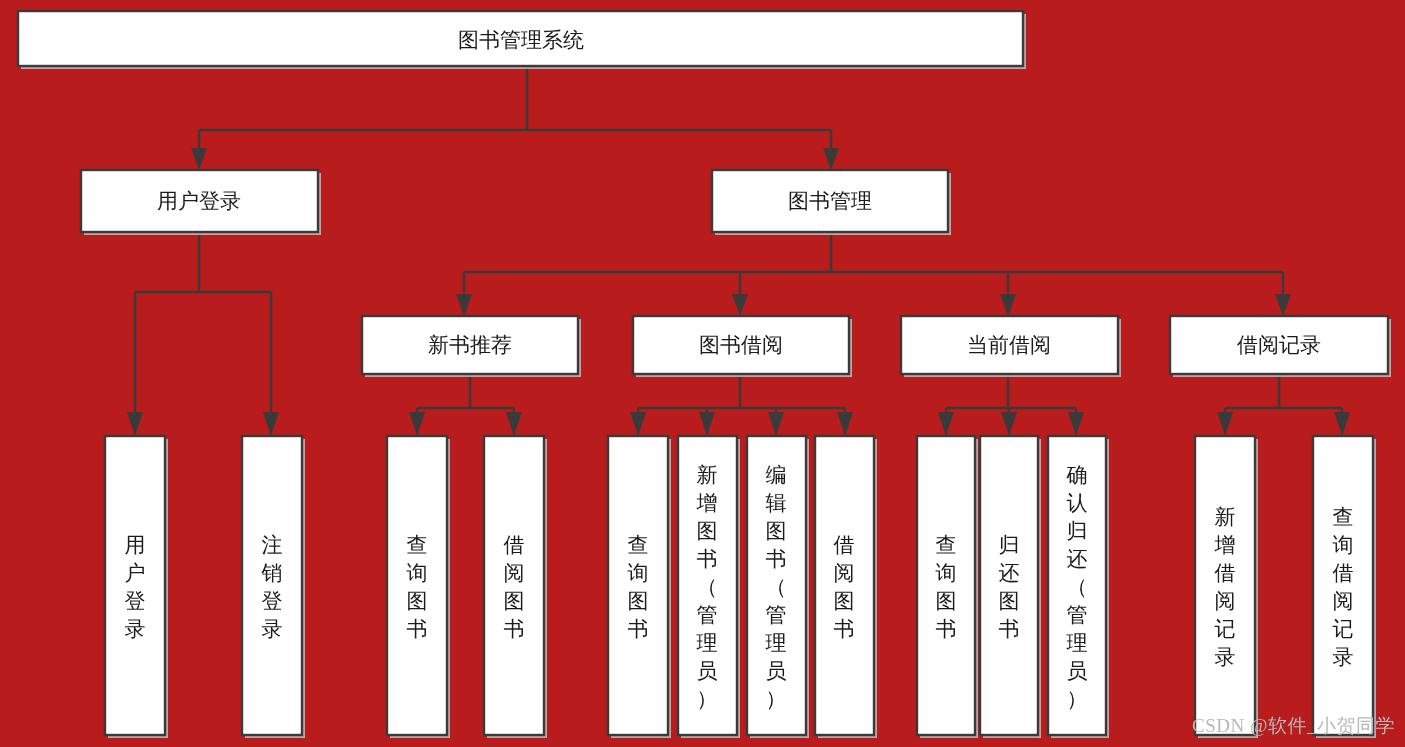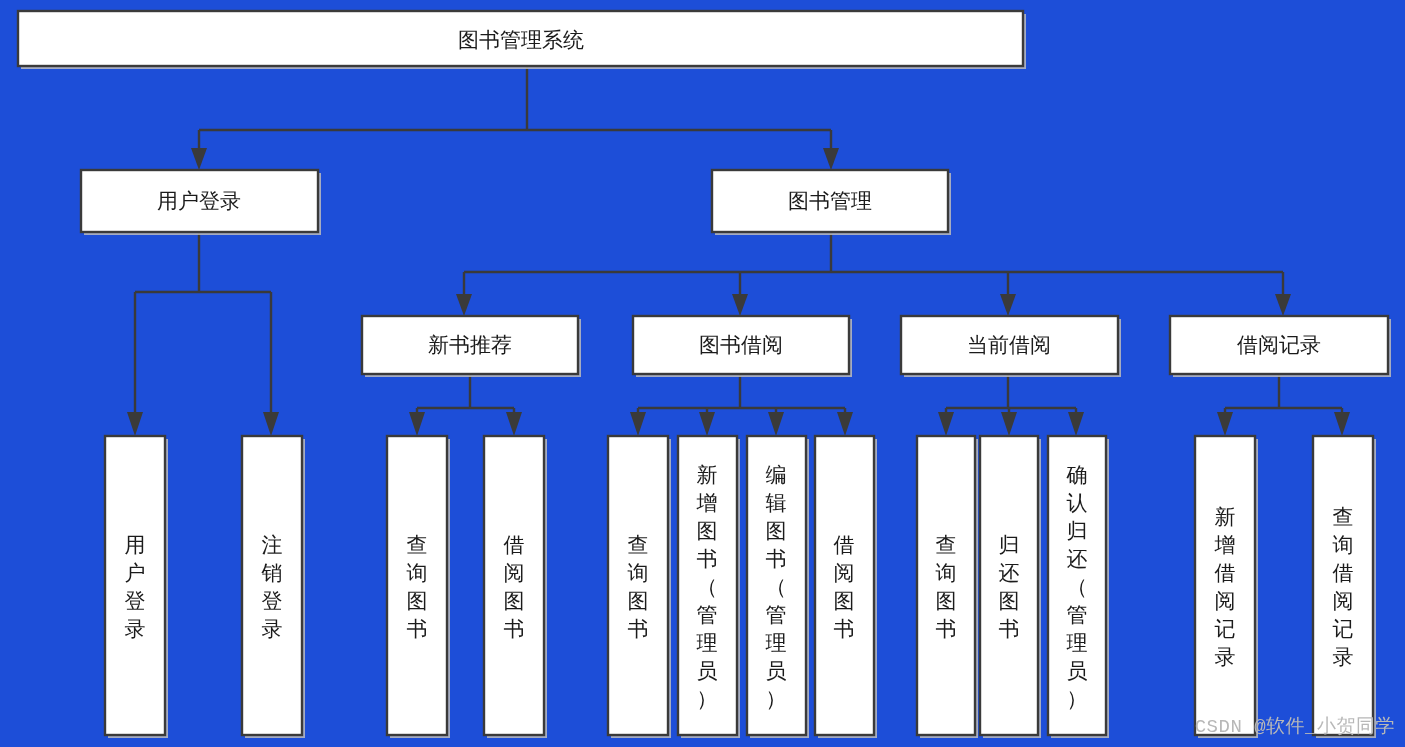--- a/index.html
+++ b/index.html
@@ -8,21 +8,21 @@
     padding: 0;
     background: #ffffff;
   }
   body {
     font-family: "Liberation Sans", "DejaVu Sans", sans-serif;
   }
   #diagram-root {
     position: relative;
     width: 1405px;
     height: 747px;
-    background: #1d4ed8;
+    background: #b91c1c;
     overflow: hidden;
   }
   svg.flow {
     position: absolute;
     top: 0;
     left: 0;
     width: 1405px;
     height: 747px;
     display: block;
   }
@@ -56,21 +56,21 @@
   .node-label-vertical {
     fill: #1b1b1b;
     font-family: "Liberation Sans", "DejaVu Sans", sans-serif;
     font-size: 21px;
     text-anchor: middle;
   }
   .watermark {
     position: absolute;
     right: 10px;
     bottom: 8px;
-    font-family: Liberation Mono, monospace;
+    font-family: Liberation Serif, serif;
     font-size: 19px;
     color: #b8b8b8;
     letter-spacing: 0.5px;
     white-space: nowrap;
     user-select: none;
   }
 </style>
 </head>
 <body>
 

